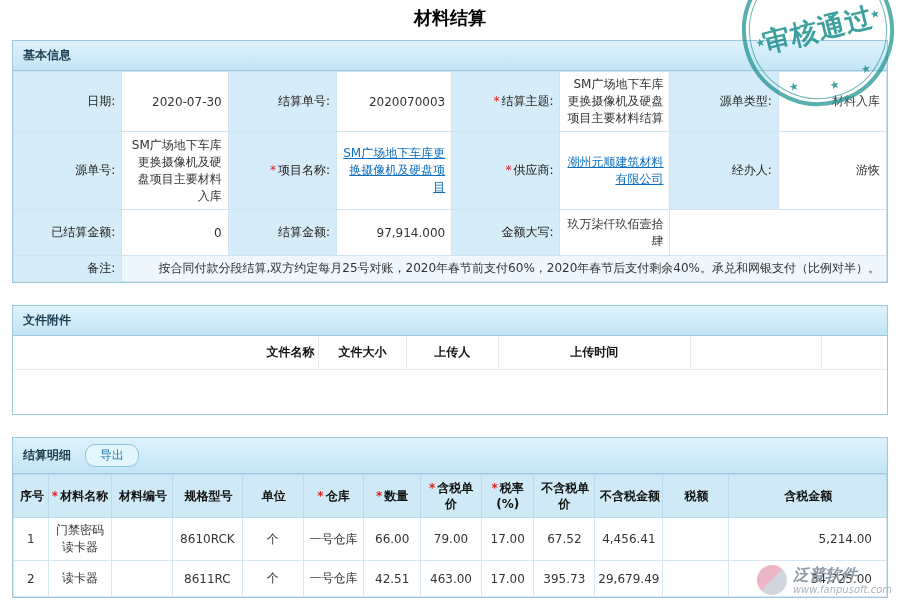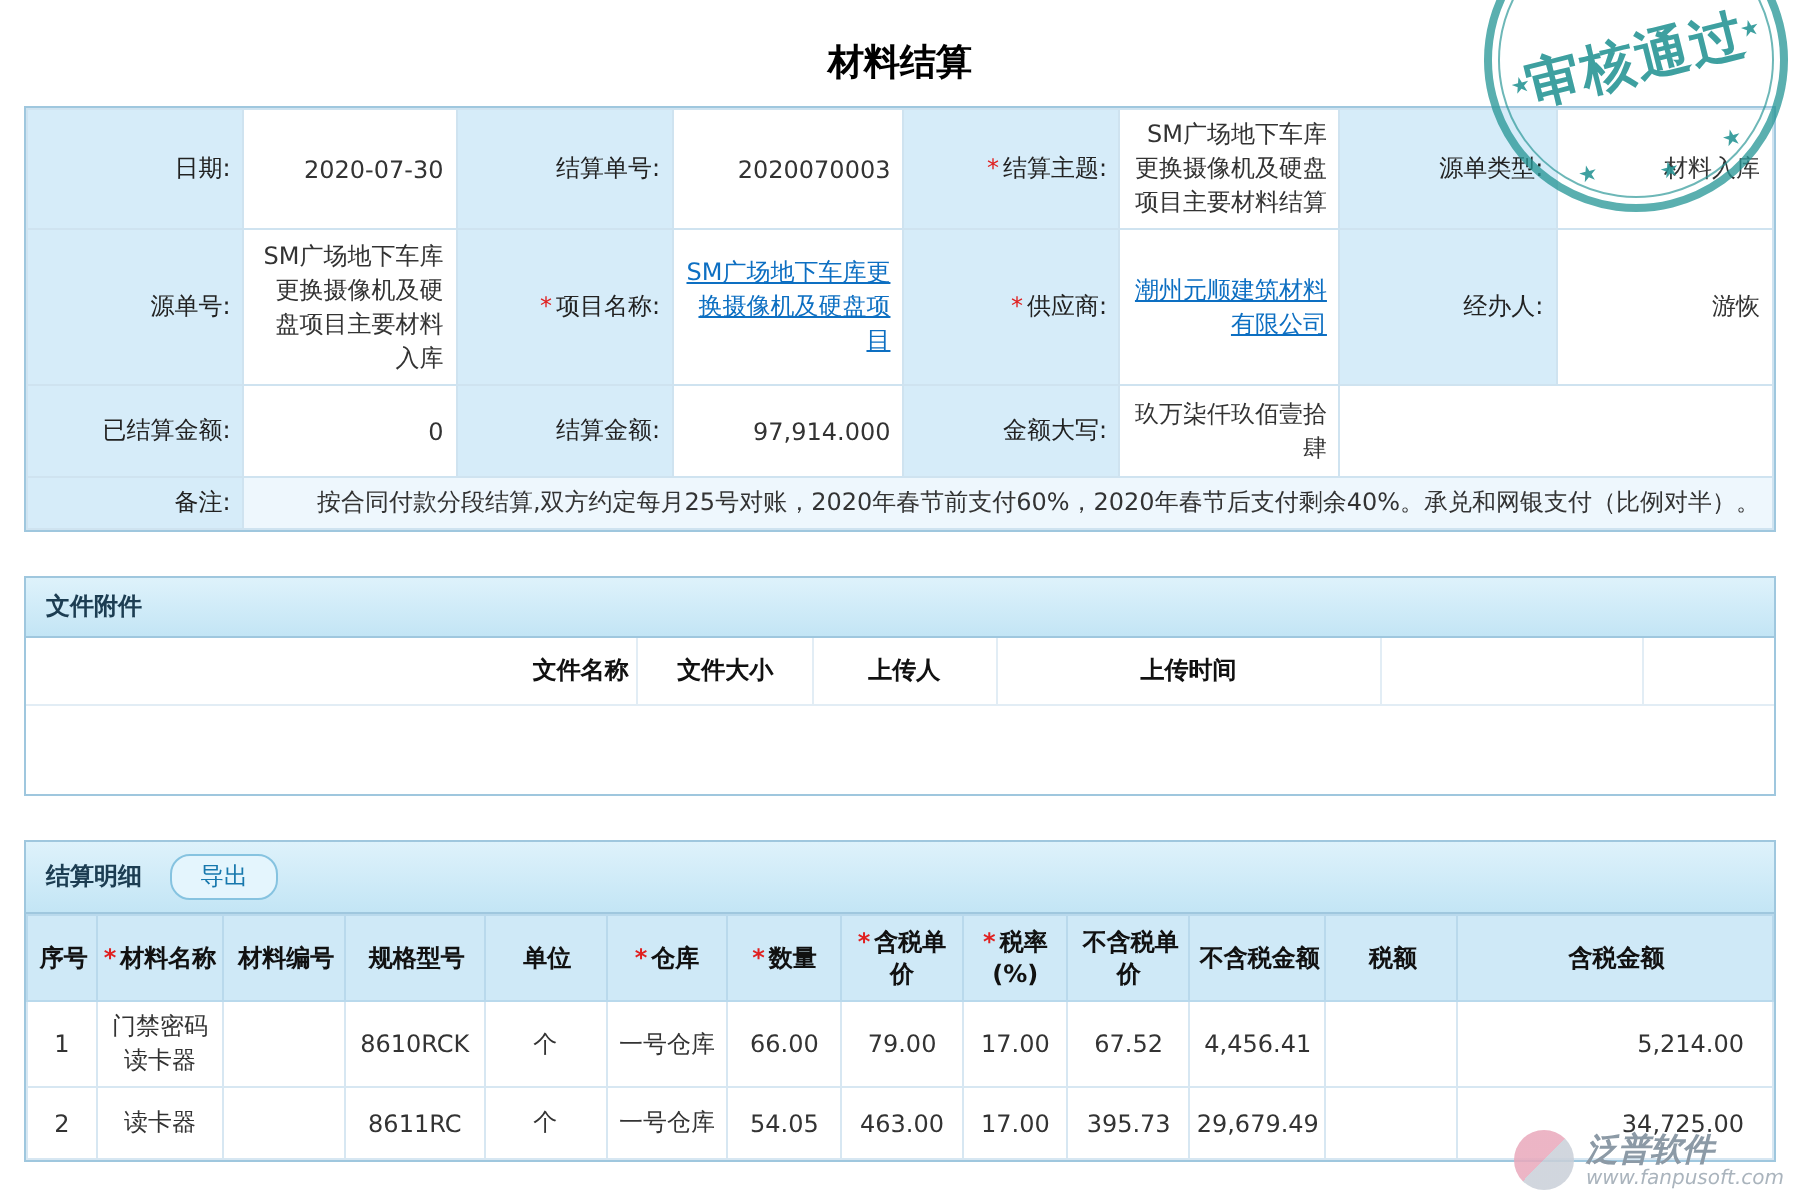--- a/index.html
+++ b/index.html
@@ -2,21 +2,21 @@
 <html><head>
 <meta charset="utf-8">
 <style>
   * { box-sizing: border-box; }
   html,body { margin:0; padding:0; }
   body {
     width:900px; height:600px; overflow:hidden; position:relative;
     background:#ffffff; color:#333;
     font-family:"DejaVu Sans","Liberation Sans",sans-serif; font-size:12px;
   }
-  .page-title { text-align:center; font-size:18px; font-weight:bold; color:#000; margin:19px 0 10px; }
+  .page-title { text-align:center; font-size:18px; font-weight:bold; color:#000; margin:6px 0 10px; }
 
   
   .stamp {
     position:absolute; top:-46px; right:6px; width:152px; height:152px;
     border:4px solid rgba(40,150,150,.85); border-radius:50%;
     transform:rotate(-14deg); color:#2a9696; z-index:20; opacity:.9;
     display:flex; align-items:center; justify-content:center; pointer-events:none;
   }
   .stamp::before { content:""; position:absolute; inset:3px; border:1px solid rgba(40,150,150,.75); border-radius:50%; }
   .stamp-text { font-size:27px; font-weight:bold; letter-spacing:1px; white-space:nowrap; }
@@ -94,20 +94,23 @@
 <div class="stamp">
   <span class="star s1">★</span>
   <span class="stamp-text">审核通过</span>
   <span class="star s2">★</span>
   <span class="star s3">★</span>
   <span class="star s4">★</span>
   <span class="star s5">★</span>
 </div>
 
 <div class="box">
+  <div class="sec-hd">
+    <span>基本信息</span>
+  </div>
   <table class="info">
     <colgroup>
       <col style="width:12.4%">
         <col style="width:12.2%">
         <col style="width:12.4%">
         <col style="width:13.2%">
       <col style="width:12.4%">
         <col style="width:12.6%">
         <col style="width:12.4%">
         <col style="width:12.4%">
@@ -229,21 +232,21 @@
       <td></td>
       <td class="amt">5,214.00</td>
     </tr>
     <tr>
       <td>2</td>
       <td>读卡器</td>
       <td></td>
       <td>8611RC</td>
       <td>个</td>
       <td>一号仓库</td>
-      <td>54.05</td>
+      <td>42.51</td>
       <td>463.00</td>
       <td>17.00</td>
       <td>395.73</td>
       <td>29,679.49</td>
       <td></td>
       <td class="amt">34,725.00</td>
     </tr>
   </tbody>
     </table>
 </div>

